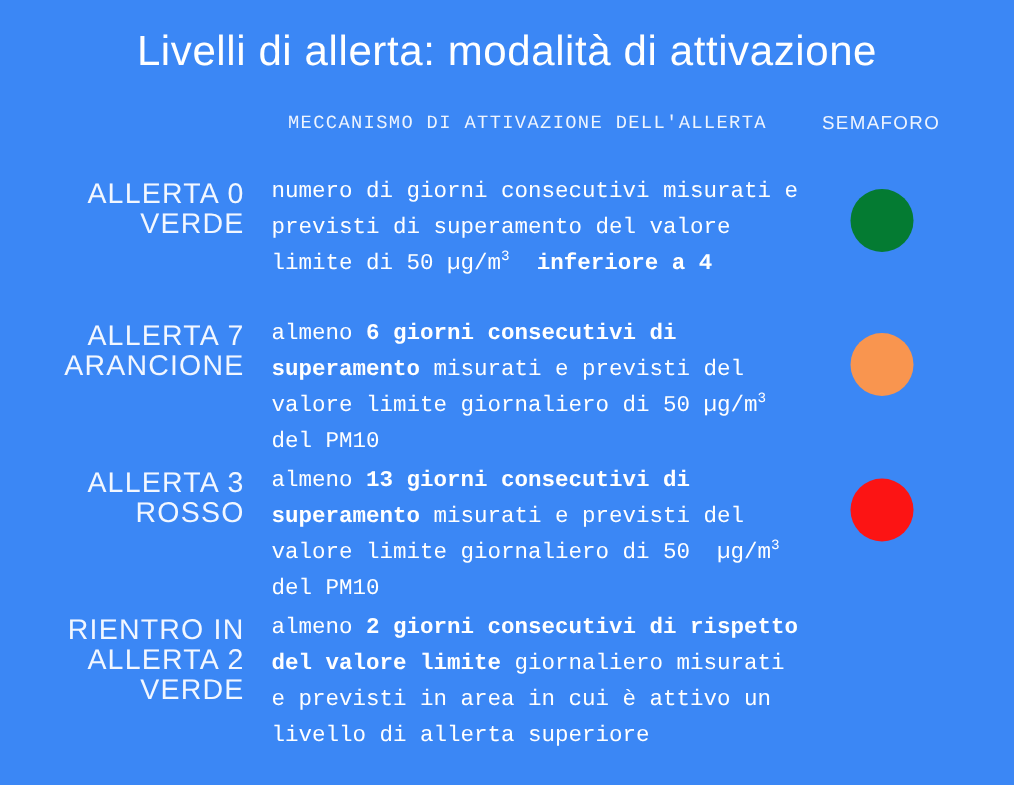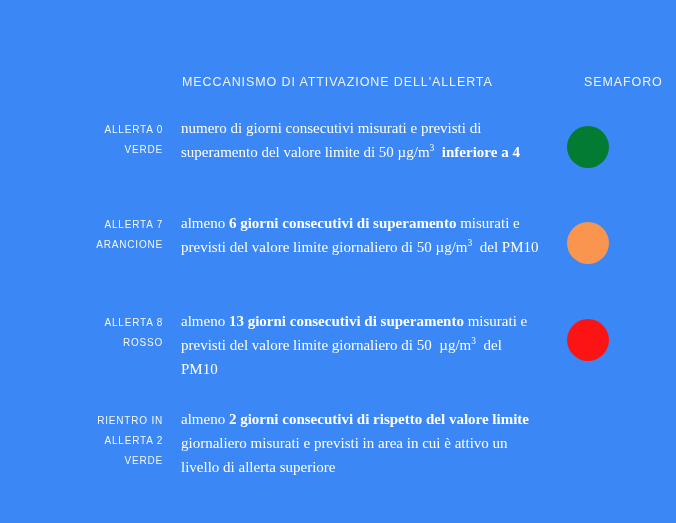--- a/index.html
+++ b/index.html
@@ -35,56 +35,56 @@
   
   .col-header {
     position: absolute;
     color: #eef4fe;
     font-family: "Liberation Sans", "DejaVu Sans", sans-serif;
     font-size: 12.5px;
     font-weight: 400;
     letter-spacing: 0.9px;
     white-space: nowrap;
   }
-  .col-header.mechanism { left: 182px; top: 75px; }
-  .col-header.semaphore { left: 548px; top: 75px; margin-left: 36px; }
+  .col-header.mechanism { left: 192px; top: 75px; font-family: Liberation Mono, monospace; }
+  .col-header.semaphore { left: 548px; top: 75px; }
 
   
   .row {
     position: absolute;
     left: 0;
     width: 676px;
   }
   .row.r0 { top: 116px; }
   .row.r1 { top: 211px; }
   .row.r2 { top: 309px; }
   .row.r3 { top: 407px; }
 
   .row-label {
     position: absolute;
     left: 20px;
     top: 4px;
     width: 143px;
     text-align: right;
     color: #f2f7ff;
     font-family: "Liberation Sans", "DejaVu Sans", sans-serif;
-    font-size: 10px;
+    font-size: 19px;
     font-weight: 400;
     letter-spacing: 0.8px;
     line-height: 20px;
     white-space: pre-line;
   }
 
   .row-desc {
     position: absolute;
     left: 181px;
     top: 0;
     width: 360px;
     color: #ffffff;
-    font-family: Liberation Serif, serif;
+    font-family: Liberation Mono, monospace;
     font-size: 15px;
     font-weight: 400;
     line-height: 24px;
     white-space: pre-wrap;
   }
   .row-desc b { font-weight: 700; }
   .row-desc sup {
     font-size: 9.5px;
     vertical-align: super;
     line-height: 0;
@@ -99,40 +99,41 @@
     border-radius: 50%;
   }
   .row.r1 .lamp { top: 11px; }
   .row.r2 .lamp { top: 10px; }
 </style>
 </head>
 <body>
 
 <div id="slide" style="background: rgb(59, 135, 245);">
 
+  <div class="title">Livelli di allerta: modalità di attivazione</div>
 
   <div class="col-header mechanism">MECCANISMO DI ATTIVAZIONE DELL'ALLERTA</div>
   <div class="col-header semaphore">SEMAFORO</div>
 
   <div class="row r0">
     <div class="row-label">ALLERTA 0
 VERDE</div>
     <div class="row-desc">numero di giorni consecutivi misurati e previsti di superamento del valore limite di 50 µg/m<sup>3</sup>  <b>inferiore a 4</b></div>
     <div class="lamp" style="background: rgb(4, 123, 50);"></div>
   </div>
 
   <div class="row r1">
     <div class="row-label">ALLERTA 7
 ARANCIONE</div>
     <div class="row-desc">almeno <b>6 giorni consecutivi di superamento</b> misurati e previsti del valore limite giornaliero di 50 µg/m<sup>3</sup>  del PM10</div>
     <div class="lamp" style="background: rgb(249, 149, 79);"></div>
   </div>
 
   <div class="row r2">
-    <div class="row-label">ALLERTA 8
+    <div class="row-label">ALLERTA 3
 ROSSO</div>
     <div class="row-desc">almeno <b>13 giorni consecutivi di superamento</b> misurati e previsti del valore limite giornaliero di 50  µg/m<sup>3</sup>  del PM10</div>
     <div class="lamp" style="background: rgb(252, 20, 20);"></div>
   </div>
 
   <div class="row r3">
     <div class="row-label">RIENTRO IN
 ALLERTA 2
 VERDE</div>
     <div class="row-desc">almeno <b>2 giorni consecutivi di rispetto del valore limite</b> giornaliero misurati e previsti in area in cui è attivo un livello di allerta superiore</div>

